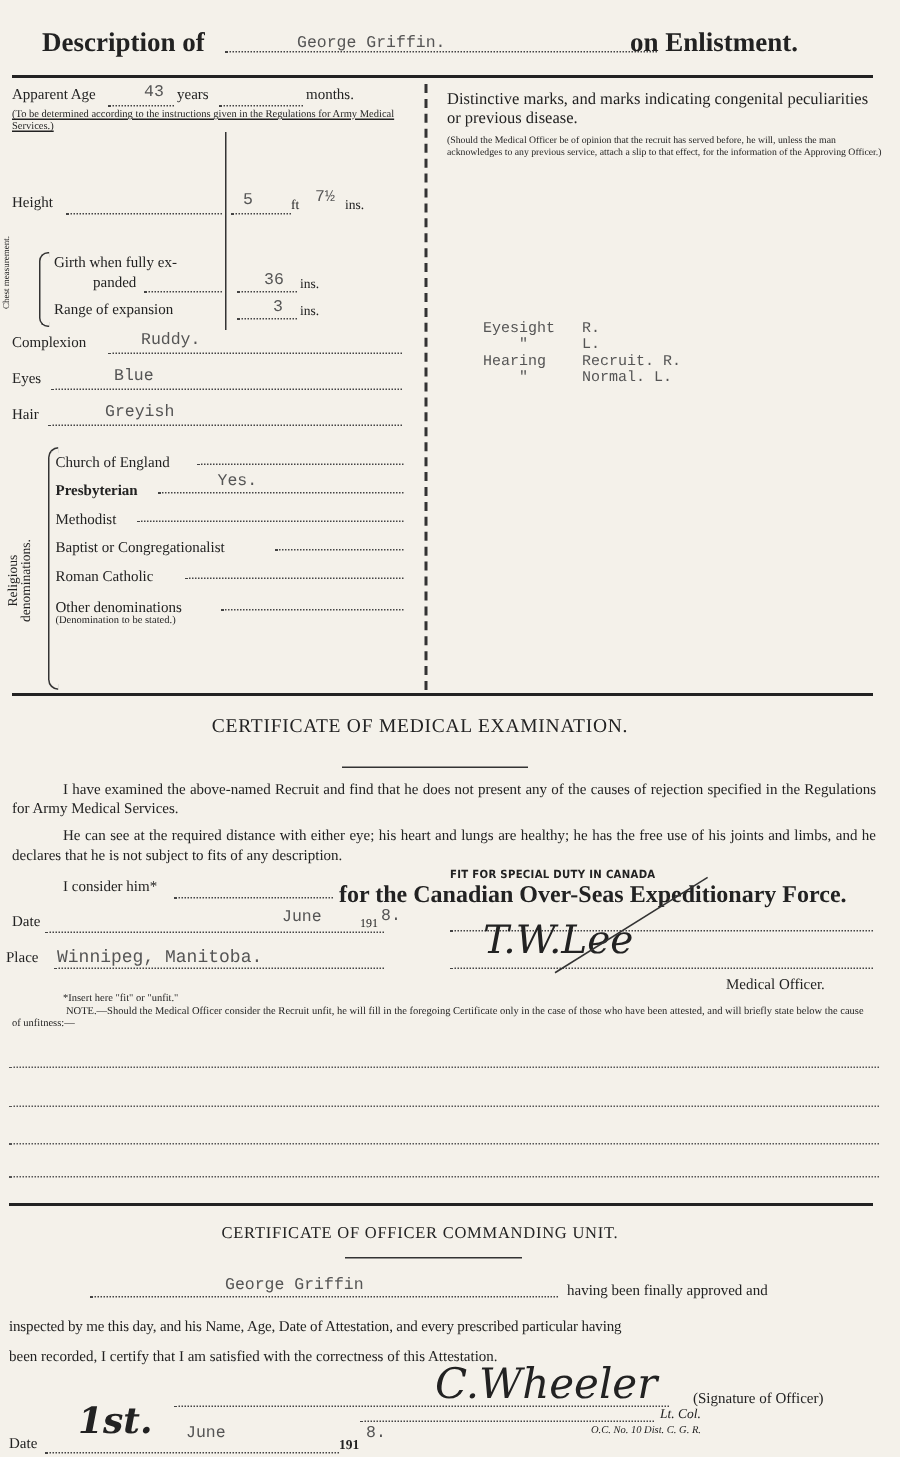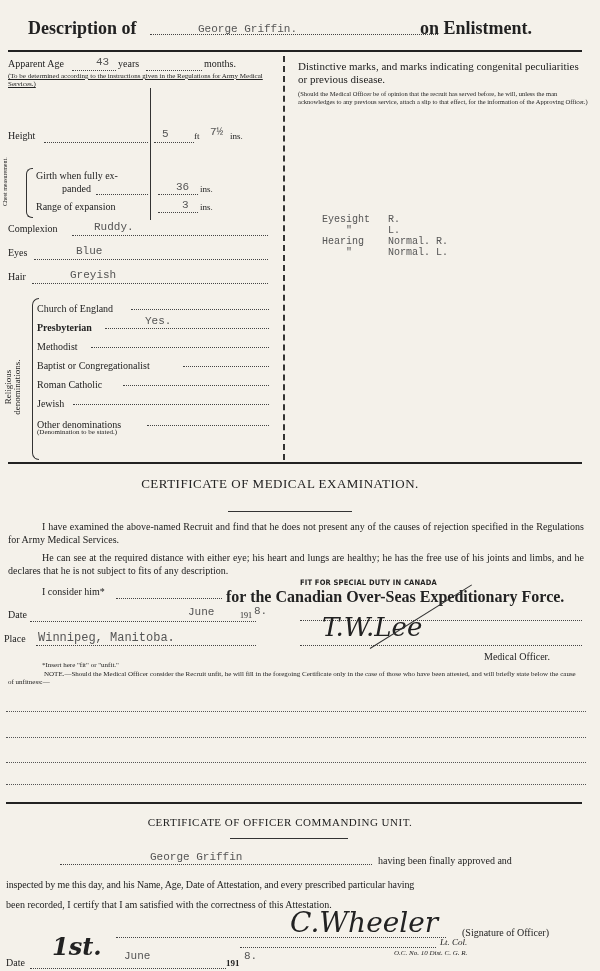--- a/index.html
+++ b/index.html
@@ -97,39 +97,35 @@
       <span class="abs dots" style="left:54px;right:0;top:11px;"></span>
     </div>
     <div style="position:relative;height:19px;">
       <span class="lbl">Baptist or Congregationalist</span>
       <span class="abs dots" style="left:146px;right:0;top:11px;"></span>
     </div>
     <div style="position:relative;height:19px;">
       <span class="lbl">Roman Catholic</span>
       <span class="abs dots" style="left:86px;right:0;top:11px;"></span>
     </div>
-    <div style="position:relative;height:19px;">
-      <span class="lbl">Jewish</span>
-      <span class="abs dots" style="left:36px;right:0;top:11px;"></span>
-    </div>
     <div style="position:relative;height:14px;margin-top:2px;">
       <span class="lbl">Other denominations</span>
       <span class="abs dots" style="left:110px;right:0;top:11px;"></span>
     </div>
     <div class="small">(Denomination to be stated.)</div>
   </div>
 </div>
 
 <div>
   <div class="abs" style="left:298px;top:60px;width:290px;font-size:11px;line-height:13px;">Distinctive marks, and marks indicating congenital peculiarities or previous disease.</div>
   <div class="abs small" style="left:298px;top:90px;width:290px;font-size:6.5px;line-height:7.5px;">(Should the Medical Officer be of opinion that the recruit has served before, he will, unless the man acknowledges to any previous service, attach a slip to that effect, for the information of the Approving Officer.)</div>
   <div class="abs hand" style="left:322px;top:214px;font-size:10px;line-height:11px;">
     <div><span style="display:inline-block;width:66px;">Eyesight</span><span>R.</span></div>
     <div><span style="display:inline-block;width:66px;padding-left:24px;box-sizing:border-box;">"</span><span>L.</span></div>
-    <div><span style="display:inline-block;width:66px;">Hearing</span><span>Normal. R.</span></div>
+    <div><span style="display:inline-block;width:66px;">Hearing</span><span>Recruit. R.</span></div>
     <div><span style="display:inline-block;width:66px;padding-left:24px;box-sizing:border-box;">"</span><span>Normal. L.</span></div>
   </div>
 </div>
 
 <div class="hr" style="left:8px;top:462px;width:574px;"></div>
 
 <div>
   <div class="abs cert-title" style="left:0;width:560px;text-align:center;top:476px;">CERTIFICATE OF MEDICAL EXAMINATION.</div>
   <div class="hrthin" style="left:228px;top:511px;width:124px;"></div>
   <div class="abs para" style="left:8px;top:520px;width:576px;text-indent:34px;">

